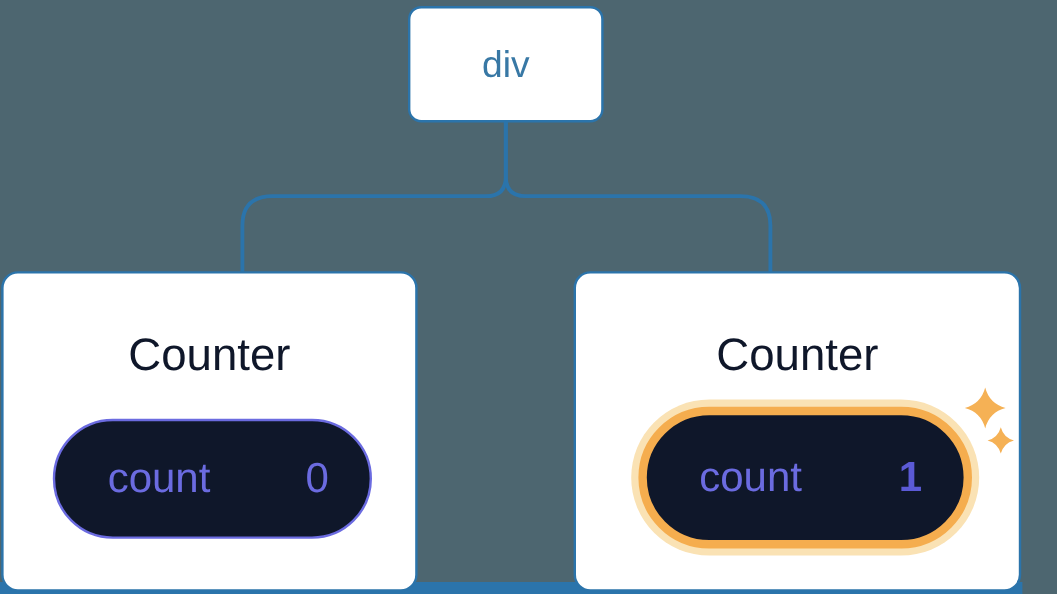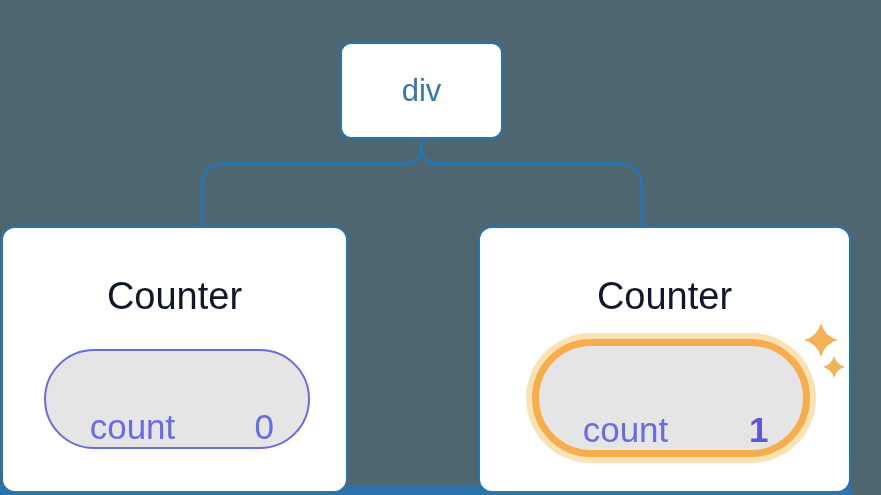--- a/index.html
+++ b/index.html
@@ -8,38 +8,38 @@
     background:#4D6670;
     font-family:"Liberation Sans", sans-serif;
   }
   .connectors{position:absolute;left:0;top:0;width:881px;height:495px;}
   .bottom-bar{position:absolute;left:0;top:485px;width:852px;height:10px;background:#2B74AB;}
 
   .root-node{
     position:absolute;left:340px;top:5px;width:163px;height:97px;
     box-sizing:border-box;background:#fff;border:2.5px solid #2B74AB;border-radius:11px;
     display:flex;align-items:center;justify-content:center;
-    font-size:31px;font-weight:500;color:#3878A5;margin-top:37px;
+    font-size:31px;font-weight:500;color:#3878A5;
   }
 
   .card{
     position:absolute;top:226px;height:267px;box-sizing:border-box;
     background:#fff;border:2px solid #2B74AB;border-radius:14px;
   }
   .card.left{left:1px;width:347px;}
   .card.right{left:478px;width:373px;}
 
   .card-title{
     position:absolute;top:47px;left:0;width:100%;text-align:center;
     font-size:38px;font-weight:500;color:#0f172a;
   }
 
   .pill{
-    position:absolute;display:flex;align-items:flex-end;box-sizing:border-box;
-    background:#e5e5e5;border-radius:999px;overflow:hidden;
+    position:absolute;display:flex;align-items:center;box-sizing:border-box;
+    background:#0f172a;border-radius:999px;overflow:hidden;
   }
   .pill.purple{
     left:41px;top:121px;width:266px;height:100px;
     border:2px solid #6B6BE0;
   }
   .pill.orange{
     left:52px;top:111px;width:278px;height:118px;
     border:7px solid #F5AD4E;
     box-shadow:0 0 0 6px #FAE2B4;
   }

